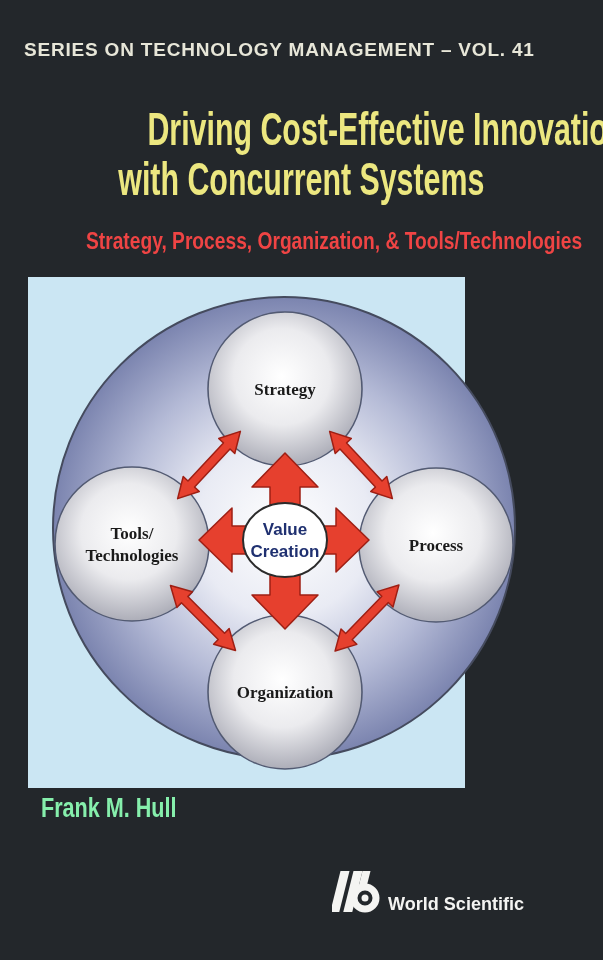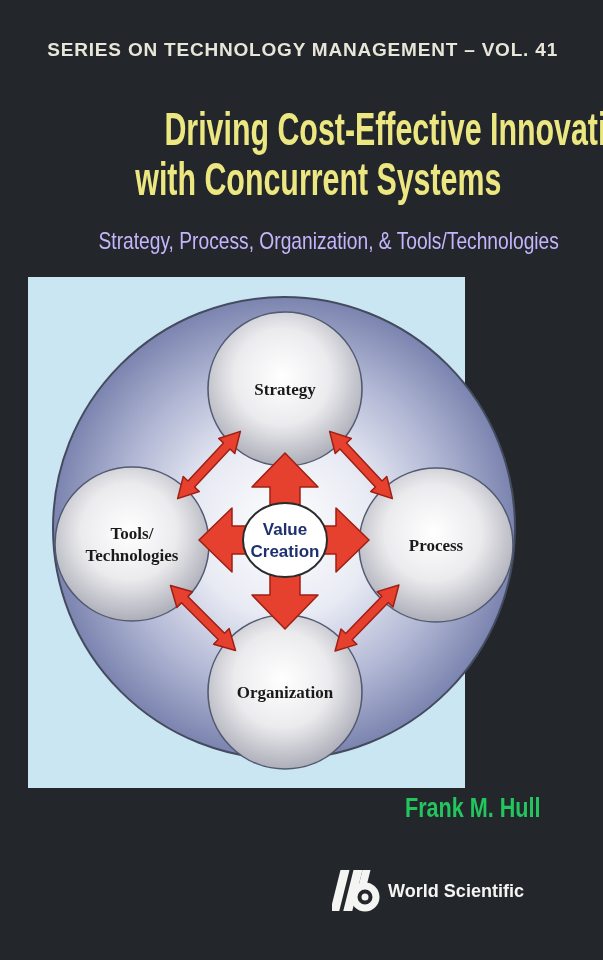--- a/index.html
+++ b/index.html
@@ -1,36 +1,36 @@
 <!DOCTYPE html>
 <html><head>
 <meta charset="utf-8">
 <style>
   html,body{margin:0;padding:0;}
   body{
     width:603px;height:960px;position:relative;overflow:hidden;
     background:#23272b;
     font-family:"Liberation Sans", sans-serif;
   }
-  .col{position:absolute;left:41px;width:517px;text-align:right;}
+  .col{position:absolute;left:24px;width:517px;text-align:left;}
   .series{top:39px;font-size:19px;line-height:22px;font-weight:bold;color:#e7e6d8;}
   .series .fit{display:inline-block;letter-spacing:0.8px;white-space:nowrap;}
   .title{top:104px;font-size:46px;line-height:50px;font-weight:bold;color:#ece780;}
   .title .fit{display:inline-block;transform:scaleX(0.66);transform-origin:50% 50%;white-space:nowrap;}
-  .subtitle{top:227px;font-size:24px;line-height:28px;font-weight:normal;color:#c4b5fd;}
+  .subtitle{top:227px;font-size:24px;line-height:28px;font-weight:bold;color:#ef4444;}
   .subtitle .fit{display:inline-block;transform:scaleX(0.80);transform-origin:50% 50%;white-space:nowrap;}
-  .author{top:792px;font-size:27px;line-height:32px;font-weight:bold;color:#22c55e;}
+  .author{top:792px;font-size:27px;line-height:32px;font-weight:bold;color:#86efac;}
   .author .fit{display:inline-block;transform:scaleX(0.80);transform-origin:50% 50%;white-space:nowrap;}
   .diagram-box{
     position:absolute;left:28px;top:277px;width:437px;height:511px;
     background:#cbe6f3;
   }
   .publisher{
     position:absolute;left:332px;top:867px;height:48px;
-    display:flex;align-items:center;
+    display:flex;align-items:flex-end;
   }
   .publisher .ws-text{
     color:#f4f4f2;font-size:19px;font-weight:bold;margin-left:6px;
     display:inline-block;transform:scaleX(0.95);transform-origin:0 50%;white-space:nowrap;
   }
   svg text{font-weight:bold;}
   .node-label{font-family:"Liberation Serif", serif;font-size:17px;fill:#1a1a1a;}
   .value-label{font-family:"Liberation Sans", sans-serif;font-size:17px;fill:#1f3070;}
 </style>
 </head>

